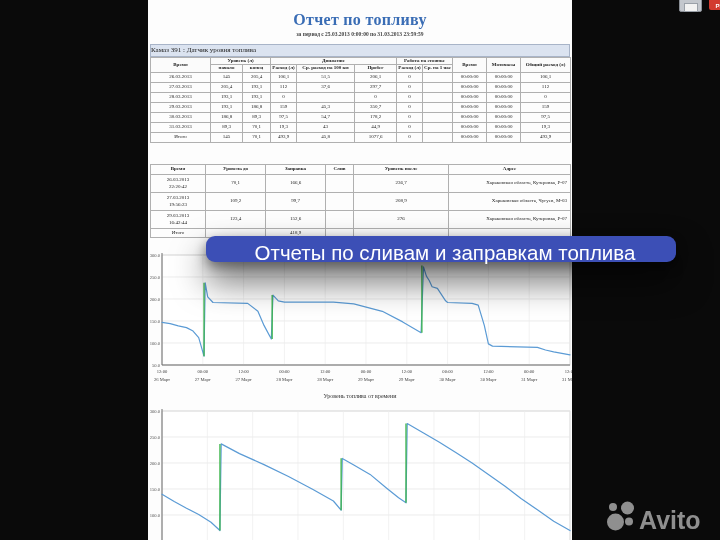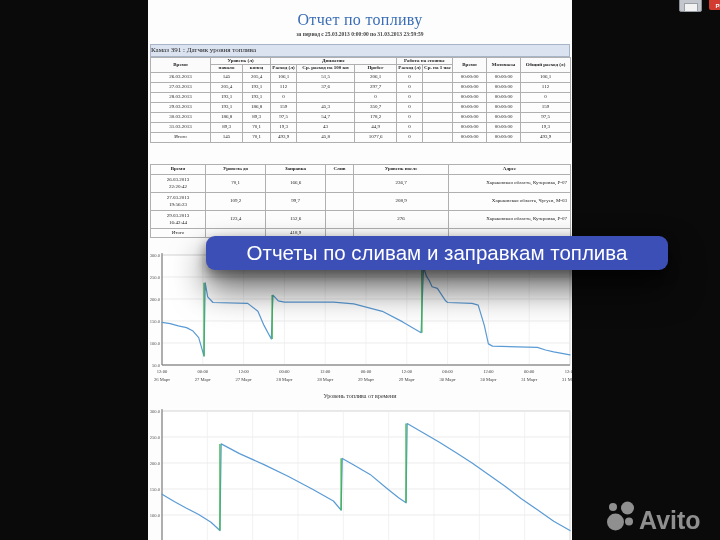--- a/index.html
+++ b/index.html
@@ -1,21 +1,21 @@
 <!DOCTYPE html>
 <html><head>
 <meta charset="utf-8">
 <style>
   html,body{margin:0;padding:0;background:#000;}
   .page{position:relative;width:720px;height:540px;background:#0a0a0a;overflow:hidden;
         font-family:"Liberation Serif",serif;}
   .doc{position:absolute;left:148px;top:0;width:424px;height:540px;background:#fdfdfd;}
   
   .report-title{position:absolute;top:11px;left:0;width:424px;text-align:center;
-        font-size:16px;font-weight:normal;color:#3a6db5;letter-spacing:.3px;}
+        font-size:16px;font-weight:bold;color:#3a6db5;letter-spacing:.3px;}
   .report-subtitle{position:absolute;top:31px;left:0;width:424px;text-align:center;
         font-size:5.5px;font-weight:bold;color:#444;}
   .veh-bar{position:absolute;top:44px;left:2px;width:418px;height:11px;background:#dbe3f0;
         border:1px solid #a8b4c8;font-size:7px;line-height:11px;text-align:left;color:#222;}
   
   .printer{position:absolute;left:531px;top:-4px;width:21px;height:14px;background:#c3c7cd;
         border:1px solid #8a8f96;border-radius:2px;}
   .printer .paper{position:absolute;left:4px;top:6px;width:12px;height:7px;background:#f2f2f2;border:1px solid #9aa0a8;}
   .pdf-btn{position:absolute;left:561px;top:-4px;width:25px;height:14px;background:#d23b2f;
         border-radius:2px;color:#fff;font-family:"Liberation Sans",sans-serif;font-size:6px;
@@ -28,24 +28,24 @@
   .t1 th{font-weight:bold;background:#fbfbfb;}
   .t1 td{height:9px;}
   .t2{position:absolute;top:164px;left:2px;}
   .t2 th,.t2 td{border:1px solid #b0b0b0;padding:0;font-size:5px;text-align:center;color:#222;
         overflow:hidden;line-height:1.3;}
   .t2 th{height:9px;font-weight:bold;}
   .t2 td{height:17px;white-space:pre-line;}
   .t2 td.addr{text-align:right;padding-right:3px;white-space:normal;}
   .t2 tr.total td{height:8px;}
   
-  .banner{position:absolute;left:206px;top:236px;width:462px;height:34px;background:#3c4fb6;
+  .banner{position:absolute;left:206px;top:236px;width:462px;height:26px;background:#3c4fb6;
         border-radius:9px;color:#fff;font-family:"Liberation Sans",sans-serif;font-size:20.5px;
         line-height:34px;text-align:center;z-index:30;
-        box-shadow:0 18px 34px rgba(0,0,0,.65),0 5px 12px rgba(0,0,0,.45);}
+        box-shadow:0 18px 34px rgba(0,0,0,.65),0 5px 12px rgba(0,0,0,.45);padding-left:8px;}
   
   .chart1{position:absolute;left:0;top:247px;z-index:5;}
   .chart2{position:absolute;left:0;top:404px;z-index:5;}
   .chart-caption{position:absolute;top:393px;left:0;width:424px;text-align:center;
         font-size:6px;color:#333;z-index:6;}
   
   .avito{position:absolute;left:603px;top:497px;z-index:40;}
 </style>
 </head>
 <body>

